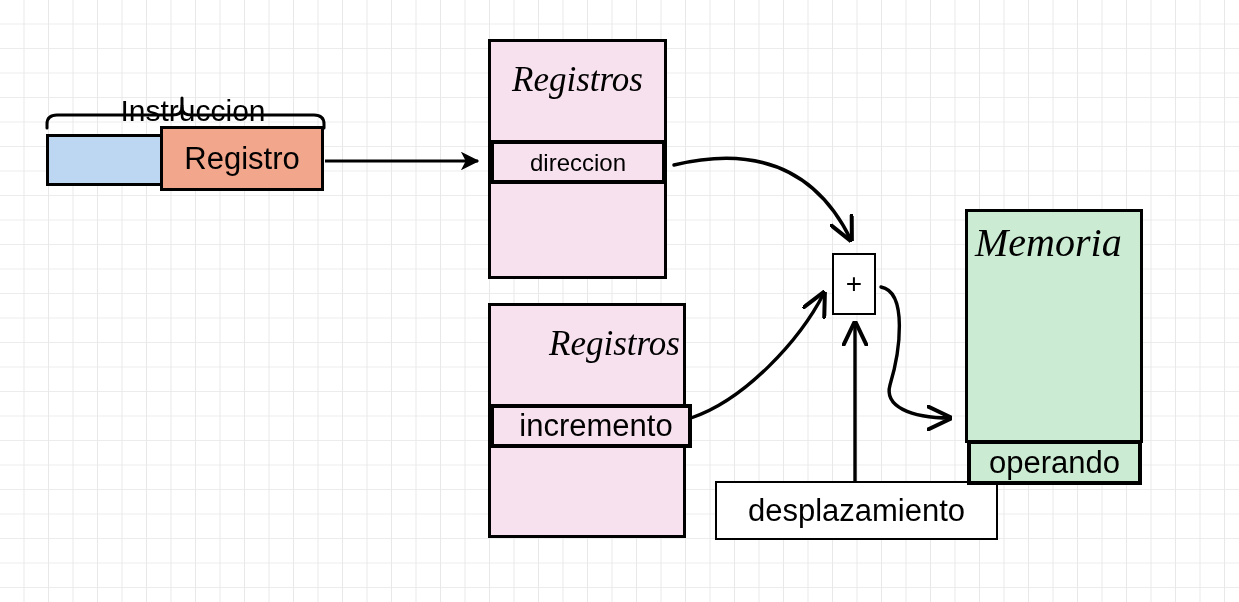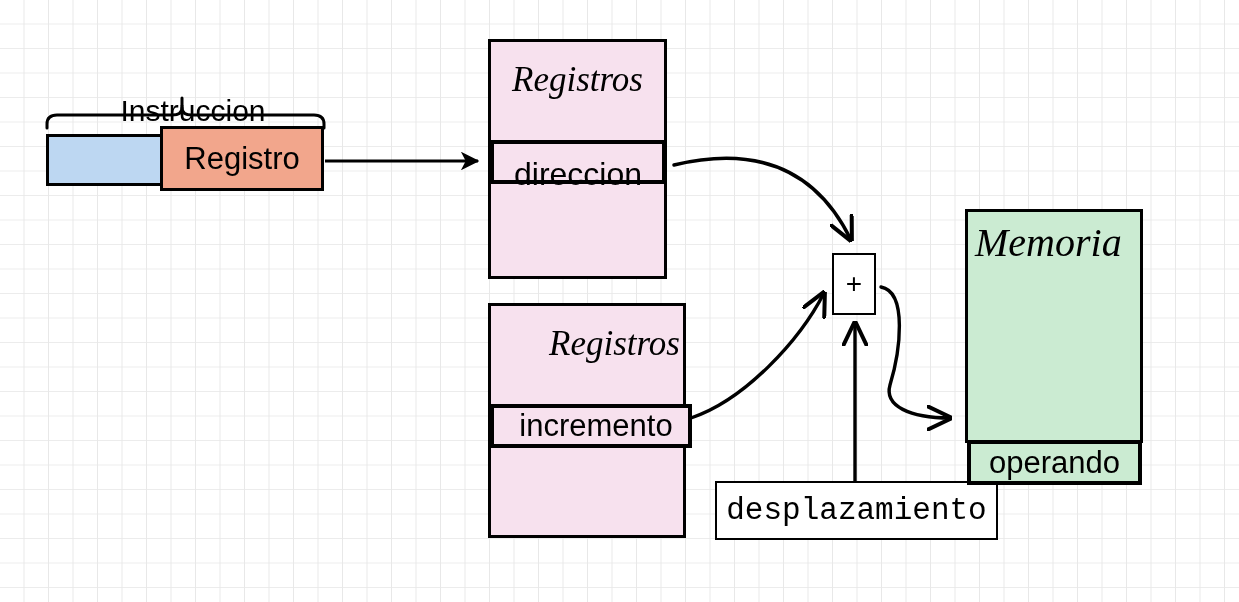--- a/index.html
+++ b/index.html
@@ -91,26 +91,26 @@
   }
   #direccion-cell {
     left: 490px;
     top: 140px;
     width: 176px;
     height: 44px;
     background: #f7e1ee;
     border-width: 4px;
   }
   #direccion-cell .lbl {
-    left: 0; top: 12px;
-    width: 100%; height: 100%;
-    display: flex;
-    align-items: center;
-    justify-content: center;
-    font-size: 32px;
+    left: 0; top: 1px;
+    width: 100%; height: 100%;
+    display: flex;
+    align-items: center;
+    justify-content: center;
+    font-size: 24px;
   }
   
   #reg-bot {
     left: 488px;
     top: 303px;
     width: 198px;
     height: 235px;
     background: #f7e1ee;
     border-width: 3px;
   }
@@ -193,21 +193,20 @@
     font-size: 28px;
   }
   
   #desp-box {
     left: 715px;
     top: 481px;
     width: 283px;
     height: 59px;
     background: #ffffff;
     border-width: 2px;
-    font-family: Liberation Mono, monospace;
   }
   #desp-box .lbl {
     left: 0; top: 0;
     width: 100%; height: 100%;
     display: flex;
     align-items: center;
     justify-content: center;
     font-size: 31px;
   }
 </style>

